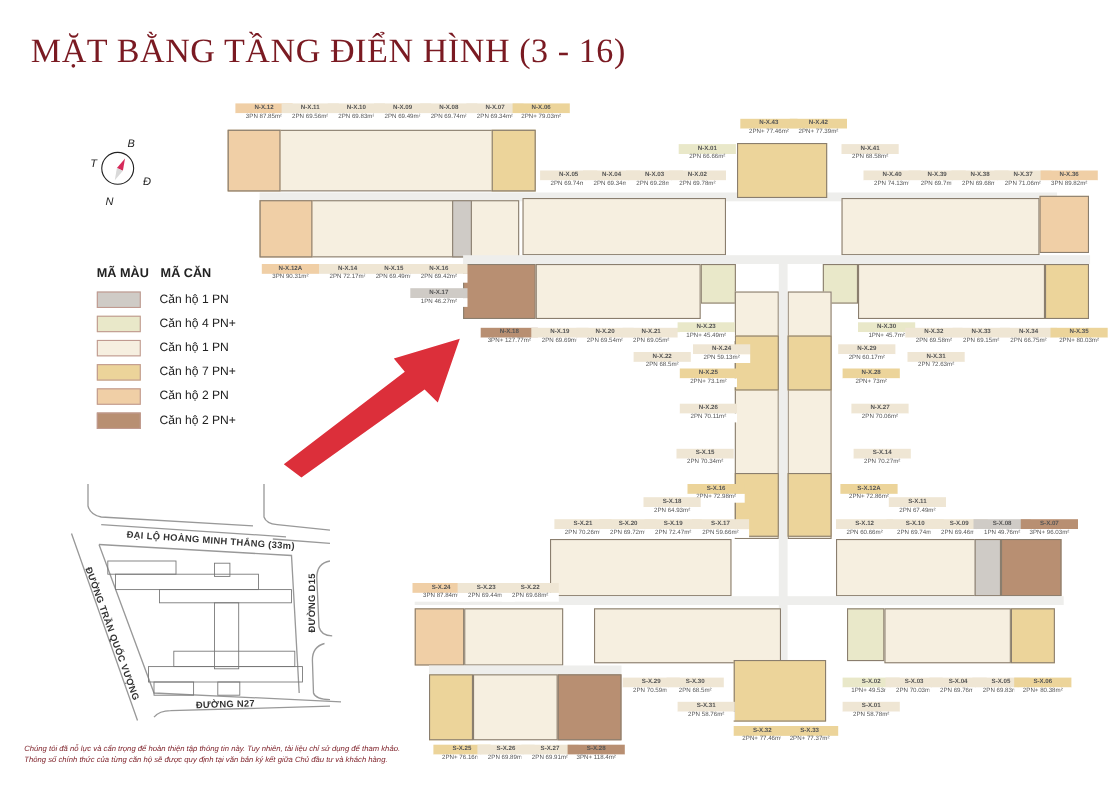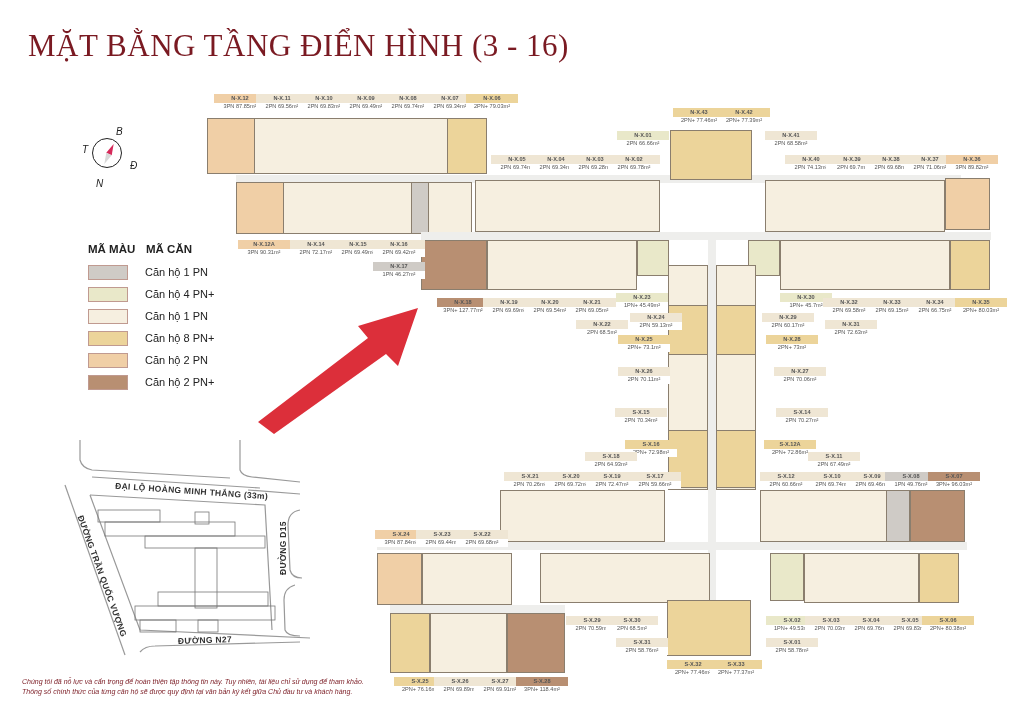--- a/index.html
+++ b/index.html
@@ -66,21 +66,21 @@
     <div class="legend-row" style="top:44px;">
       <span class="legend-swatch" style="background:#e9e8c9"></span>
       <span class="legend-label">Căn hộ 4 PN+</span>
     </div>
     <div class="legend-row" style="top:66px;">
       <span class="legend-swatch" style="background:#f6efe0"></span>
       <span class="legend-label">Căn hộ 1 PN</span>
     </div>
     <div class="legend-row" style="top:88px;">
       <span class="legend-swatch" style="background:#ecd49a"></span>
-      <span class="legend-label">Căn hộ 8 PN+</span>
+      <span class="legend-label">Căn hộ 7 PN+</span>
     </div>
     <div class="legend-row" style="top:110px;">
       <span class="legend-swatch" style="background:#f0cfa6"></span>
       <span class="legend-label">Căn hộ 2 PN</span>
     </div>
     <div class="legend-row" style="top:132px;">
       <span class="legend-swatch" style="background:#b88f72"></span>
       <span class="legend-label">Căn hộ 2 PN+</span>
     </div>
   </div>

